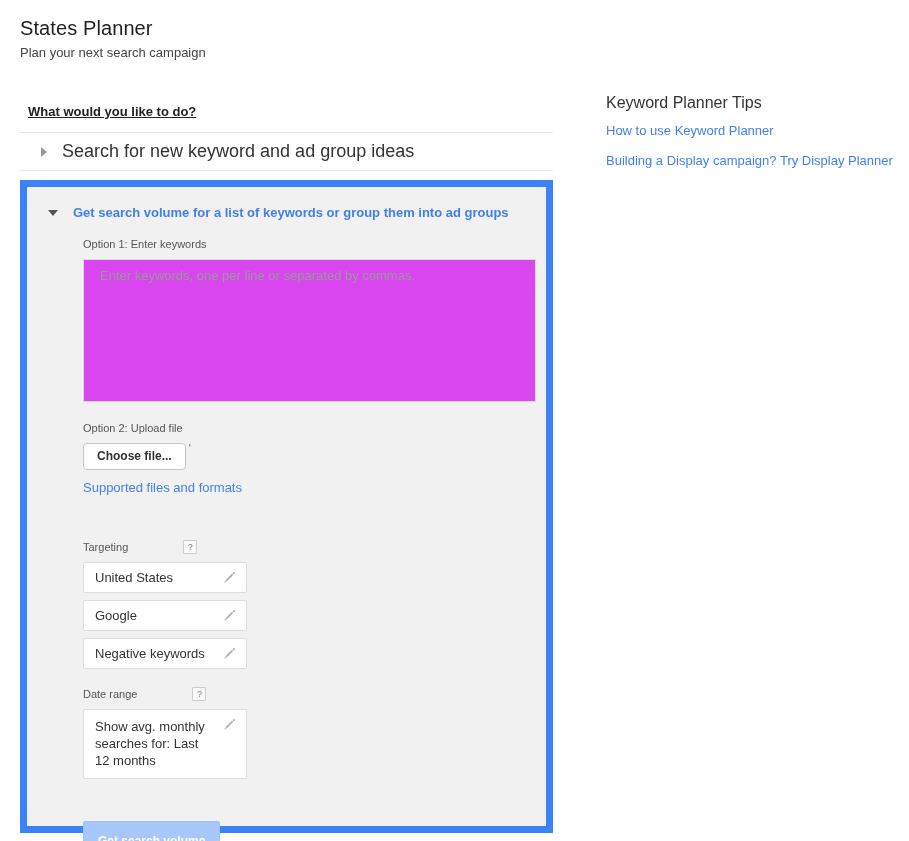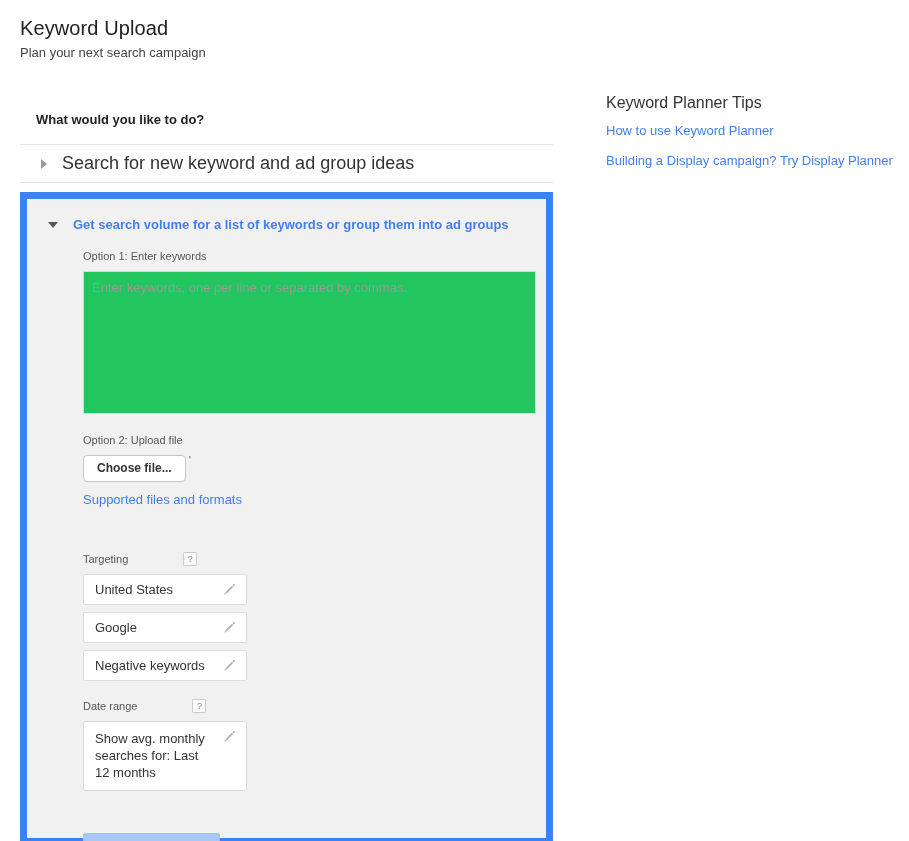--- a/index.html
+++ b/index.html
@@ -39,23 +39,24 @@
     color: #444444;
     margin: 0;
     padding-top: 4px;
     line-height: 17px;
   }
 
   #section-question {
     font-size: 13px;
     font-weight: bold;
     color: #222222;
-    margin: 16px;
+    margin: 8px;
     padding-top: 35px;
     line-height: 16px;
+    text-decoration: underline;
   }
 
   .hr {
     border: 0;
     border-top: 1px solid #e5e5e5;
     margin: 0;
     height: 0;
   }
   #hr-top { margin-top: 12px; }
 
@@ -125,25 +126,25 @@
     line-height: 16px;
   }
 
   #keywords-textarea {
     display: block;
     margin-top: 7px;
     width: 453px;
     height: 143px;
     box-sizing: border-box;
     border: 1px solid #d9d9d9;
-    background: #22c55e;
+    background: #d946ef;
     font-family: "Liberation Sans", sans-serif;
     font-size: 13px;
     color: #222222;
-    padding: 8px 8px;
+    padding: 8px 16px;
     resize: none;
     outline: none;
     line-height: 16px;
   }
   #keywords-textarea::placeholder {
     color: #999999;
   }
 
   #upload-label { margin-top: 18px; }
 
@@ -275,21 +276,21 @@
     cursor: pointer;
   }
   #tip-link-0 { margin-top: 14px; }
   #tip-link-1 { margin-top: 10px; }
 </style>
 </head>
 <body>
 
 <div id="left-column">
 
-  <h1 id="page-title">Keyword Upload</h1>
+  <h1 id="page-title">States Planner</h1>
   <div id="page-subtitle">Plan your next search campaign</div>
 
   <div id="section-question">What would you like to do?</div>
 
   <hr class="hr" id="hr-top">
 
   <div id="collapsed-row">
     <span class="tri tri-right"></span>
     <span id="collapsed-label">Search for new keyword and ad group ideas</span>
   </div>

